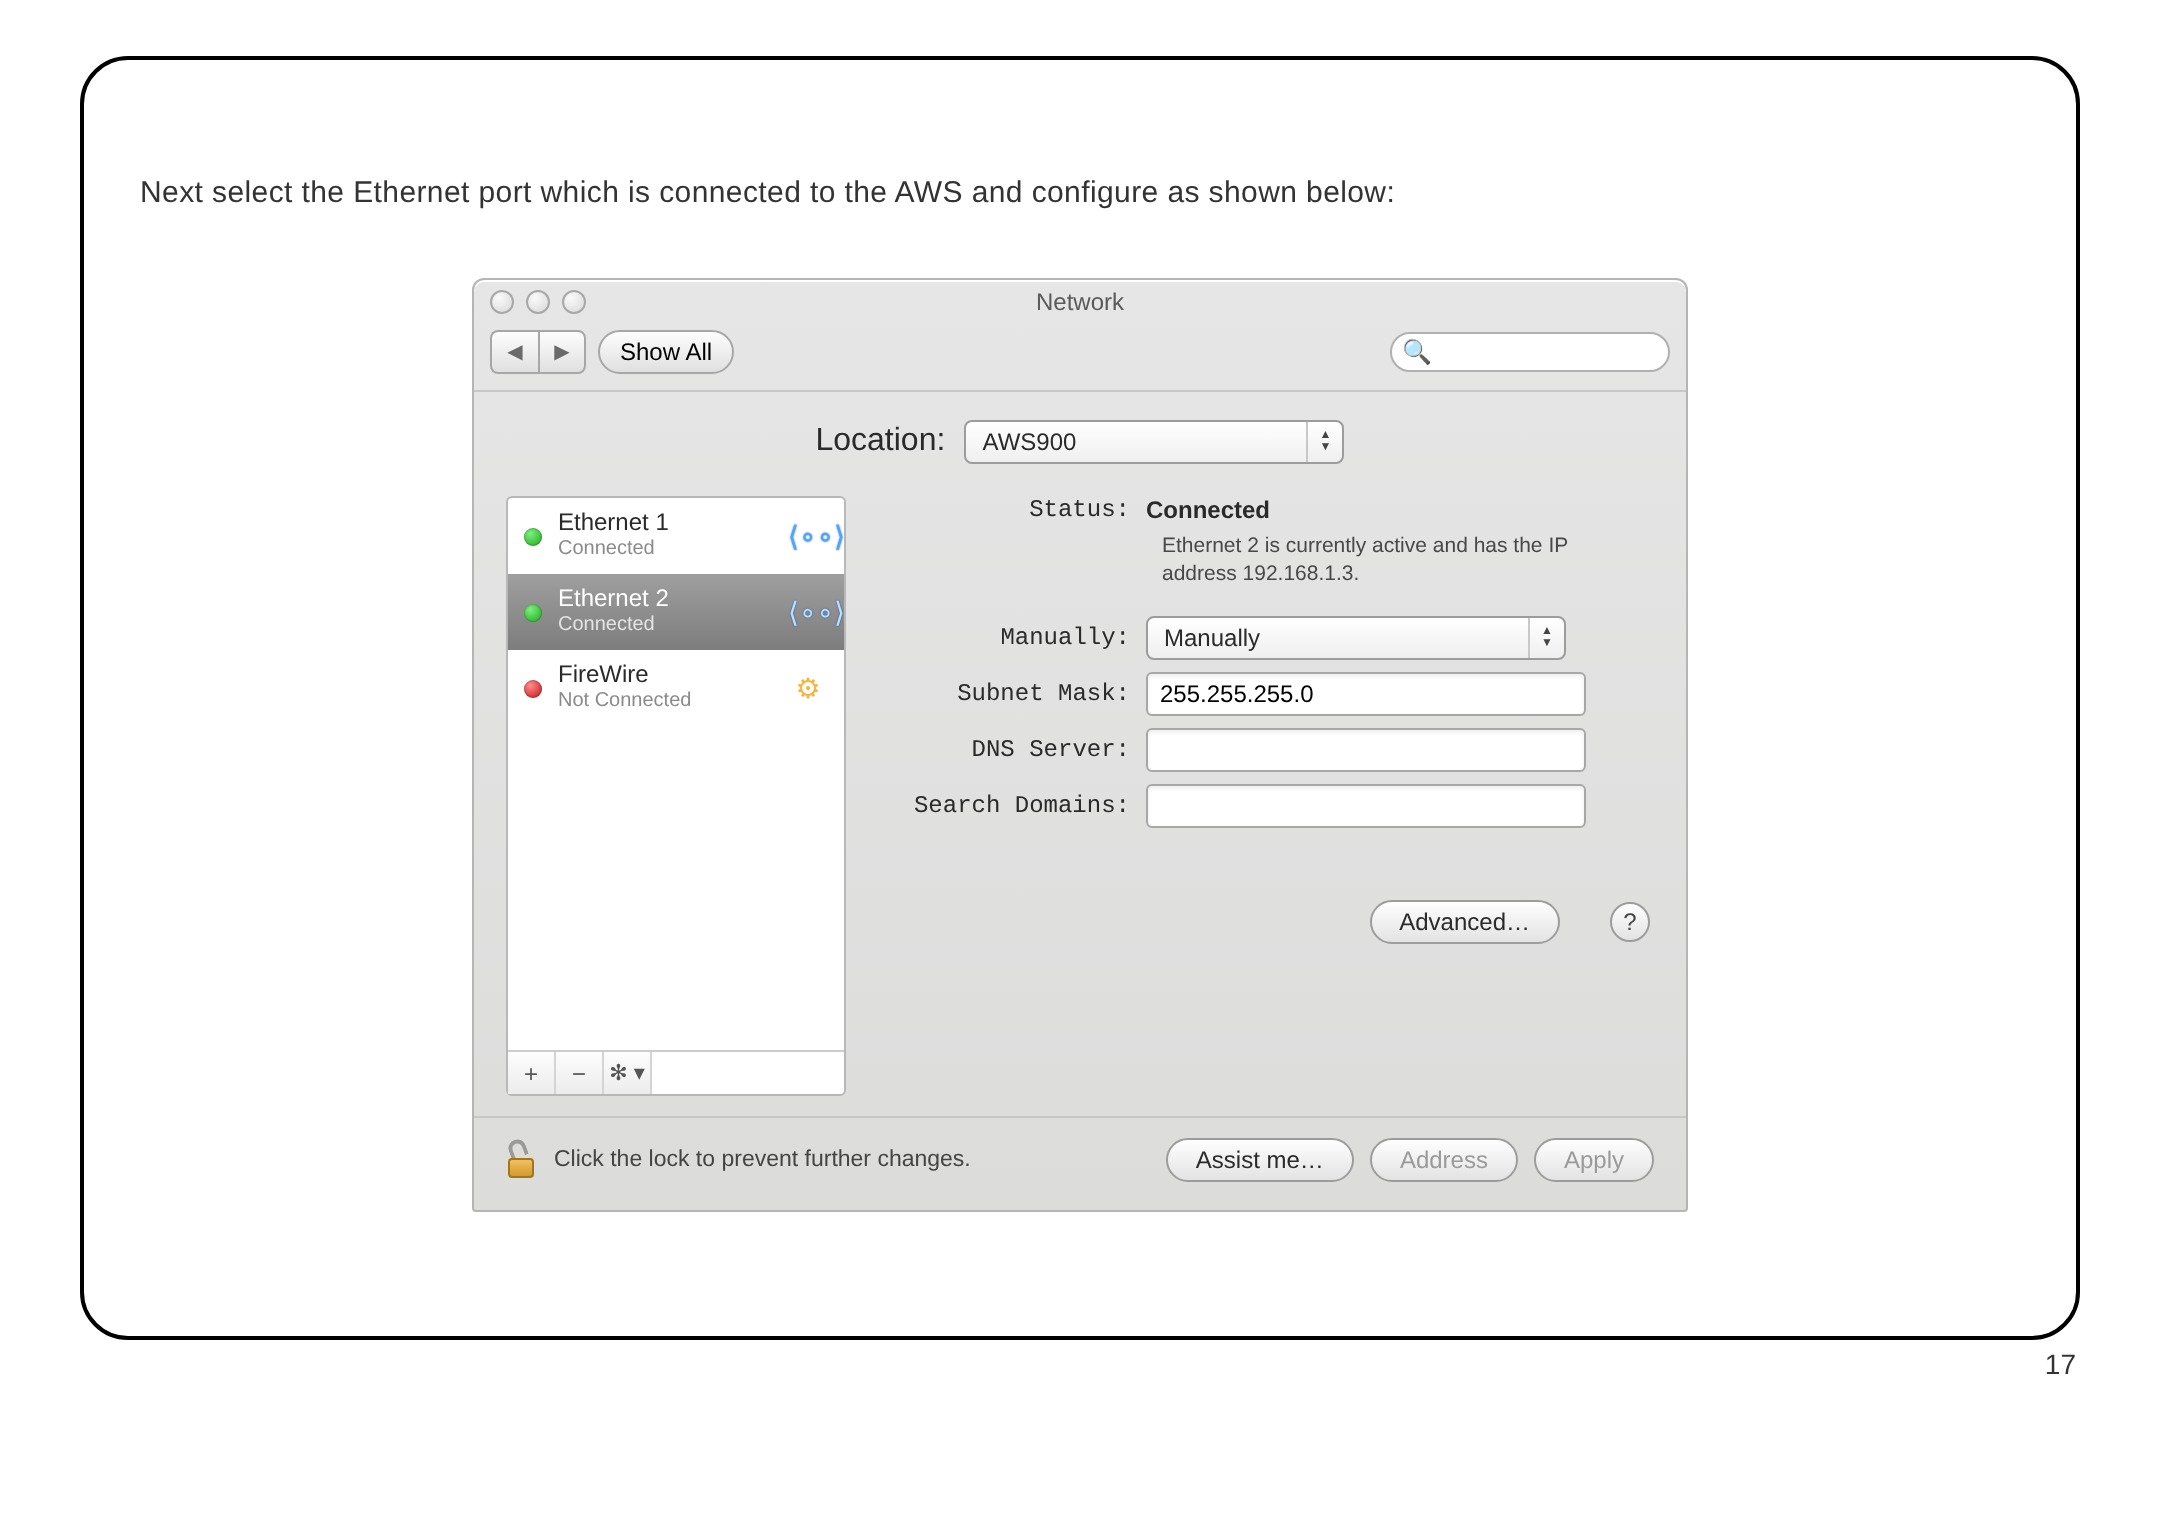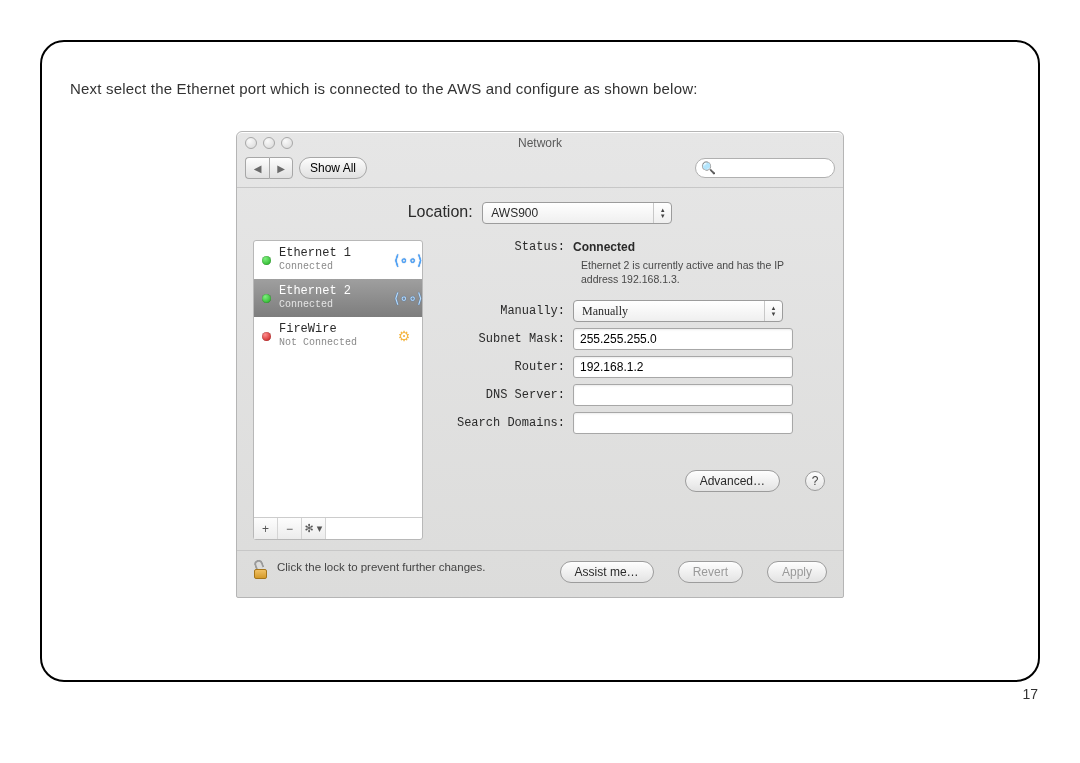--- a/index.html
+++ b/index.html
@@ -1,17 +1,17 @@
 <!DOCTYPE html>
 <html><head>
 <meta charset="utf-8">
 <style>
   * { box-sizing: border-box; }
   html, body { margin: 0; padding: 0; width: 1080px; height: 763px; font-family: "Lucida Grande", "Helvetica Neue", Arial, sans-serif; font-size: 13px; color: #2a2a2a; background: #fff; }
-  .page-frame { position: relative; width: 1000px; height: 642px; margin: 40px auto 0; border: 2px solid #000; border-radius: 24px; padding: 38px 28px 22px; }
+  .page-frame { position: relative; width: 1000px; height: 642px; margin: 28px auto 0; border: 2px solid #000; border-radius: 24px; padding: 58px 28px 22px; }
   .instructions { font-size: 15px; letter-spacing: 0.2px; color: #333; }
   .page-num { position: absolute; right: 0; bottom: -22px; font-size: 14px; color: #333; }
 
   .window { width: 608px; margin: 34px auto 0; background: linear-gradient(#e6e6e6, #dcdcdb); border: 1px solid #b5b5b5; border-radius: 6px 6px 2px 2px; box-shadow: 0 1px 0 #fff inset; }
   .titlebar { height: 21px; text-align: center; font-size: 12px; color: #5a5a5a; padding-top: 4px; position: relative; }
   .traffic { position: absolute; left: 8px; top: 5px; display: flex; gap: 6px; }
   .dot { width: 12px; height: 12px; border-radius: 50%; border: 1px solid #a8a8a8; background: radial-gradient(circle at 35% 30%, #fafafa, #d7d7d7); }
   .toolbar { display: flex; align-items: center; padding: 4px 8px 8px; border-bottom: 1px solid #c7c7c7; }
   .nav-seg { display:flex; }
   .nav-seg .seg-btn { width: 24px; height: 22px; background: linear-gradient(#fdfdfd,#e0e0e0); border: 1px solid #a7a7a7; display:flex; align-items:center; justify-content:center; font-size:10px; color:#6a6a6a; }
@@ -31,51 +31,51 @@
 
   .split { display:flex; gap:10px; }
   .sidebar { width:170px; height:300px; background:#fff; border:1px solid #b8b8b8; border-radius:3px; display:flex; flex-direction:column; }
   .iface-list { flex:1; overflow:hidden; }
   .iface { display:flex; align-items:center; padding:6px 8px; font-size:12px; gap:8px; }
   .iface.selected { background:linear-gradient(#9f9f9f,#7d7d7d); color:#fff; }
   .iface.selected .iface-sub { color:#e4e4e4; }
   .status-dot { width:9px; height:9px; border-radius:50%; flex:none; box-shadow: inset 0 0 1px rgba(0,0,0,.5); }
   .status-green { background: radial-gradient(circle at 35% 30%, #7df07d, #1ba81b); }
   .status-red   { background: radial-gradient(circle at 35% 30%, #ff8d8d, #c21212); }
-  .iface-text { line-height:13px; flex:1;font-family:Liberation Mono, monospace; }
+  .iface-text { line-height:13px; flex:1; }
   .iface-name { display:block; }
   .iface-sub { display:block; font-size:10px; color:#8a8a8a; }
   .iface-icon { width:20px; text-align:center; font-size:14px; flex:none; }
   .eth-icon { color:#4da6ff; text-shadow:0 0 1px #0b5ab5; }
   .fw-icon  { color:#f4b642; }
   .iface.selected .eth-icon { color:#bde0ff; }
   .sidebar-footer { height:22px; border-top:1px solid #ccc; display:flex; align-items:center; }
   .sf-btn { width:24px; height:100%; border-right:1px solid #d4d4d4; display:flex; align-items:center; justify-content:center; font-size:12px; color:#555; background:linear-gradient(#fdfdfd,#ececec); }
   .sf-gear { font-size:11px; }
 
   .details { flex:1; font-size:12px; }
   .drow { display:flex; align-items:center; margin-bottom:6px; }
   .dlabel { width:140px; text-align:right; padding-right:8px; color:#2a2a2a;font-family:Liberation Mono, monospace; }
   .dval input { width:220px; height:22px; border:1px solid #a7a7a7; border-radius:3px; padding:0 6px; font-size:12px; background:#fff; box-shadow: inset 0 1px 2px rgba(0,0,0,.08); }
-  .dval .popup .popup-text { min-width:190px;font-family:Liberation Serif, serif; }
+  .dval .popup .popup-text { min-width:190px; }
   .status-row { display:flex; margin-bottom:4px; }
   .status-row .dlabel { width:140px; }
   .status-val { font-weight:bold; font-size:12px; }
   .status-desc { font-size:10.5px; color:#484848; margin:2px 0 14px 148px; line-height:14px; max-width:230px; }
 
   .adv-row { margin-top:36px; display:flex; justify-content:flex-end; align-items:center; gap:25px; padding-right:2px; }
   .push-btn { height:22px; padding:0 14px; background:linear-gradient(#fefefe,#e3e3e3); border:1px solid #9c9c9c; border-radius:11px; font-size:12px; color:#2a2a2a; }
   .push-btn.disabled { color:#9a9a9a; }
   .help-btn { width:20px; height:20px; border:1px solid #9c9c9c; border-radius:50%; background:linear-gradient(#fefefe,#e3e3e3); font-size:12px; display:flex; align-items:center; justify-content:center; color:#444; }
 
-  .footer { border-top:1px solid #c7c7c7; padding:10px 16px 14px; display:flex; align-items:flex-start; font-size:11.5px; color:#444; }
+  .footer { border-top:1px solid #c7c7c7; padding:10px 16px 14px; display:flex; align-items:center; font-size:11.5px; color:#444; }
   .lock { width:16px; height:18px; margin-right:8px; position:relative; }
   .lock .body { position:absolute; bottom:0; width:13px; height:10px; background:linear-gradient(#f0c063,#d49a2a); border:1px solid #a5751a; border-radius:2px; left:1px; }
   .lock .shackle { position:absolute; top:0; left:3px; width:9px; height:9px; border:2px solid #9a9a9a; border-bottom:none; border-radius:5px 5px 0 0; transform: rotate(-20deg); transform-origin: bottom left; }
-  .footer-btns { margin-left:auto; display:flex; gap:24px; }
+  .footer-btns { margin-left:auto; display:flex; gap:8px; }
 </style>
 </head>
 <body>
 
 <div class="page-frame">
   <div class="instructions">Next select the Ethernet port which is connected to the AWS and configure as shown below:</div>
 
   <div class="window">
     <div class="titlebar">
       <div class="traffic">
@@ -162,24 +162,20 @@
                     <span>▼</span>
                   </span>
               </span>
             </span>
           </div>
           <div class="drow">
             <span class="dlabel">Subnet Mask:</span>
             <span class="dval"><input type="text" value="255.255.255.0" style=""></span>
           </div>
           <div class="drow">
-            <span class="dlabel">Router:</span>
-            <span class="dval"><input type="text" value="192.168.1.2" style=""></span>
-          </div>
-          <div class="drow">
             <span class="dlabel">DNS Server:</span>
             <span class="dval"><input type="text" value="" style=""></span>
           </div>
           <div class="drow">
             <span class="dlabel">Search Domains:</span>
             <span class="dval"><input type="text" value="" style=""></span>
           </div>
 
           <div class="adv-row">
             <button class="push-btn">Advanced…</button>
@@ -190,20 +186,20 @@
     </div>
 
     <div class="footer">
       <span class="lock">
         <span class="shackle"></span>
         <span class="body"></span>
       </span>
       <span>Click the lock to prevent further changes.</span>
       <span class="footer-btns">
         <button class="push-btn">Assist me…</button>
-        <button class="push-btn disabled">Revert</button>
+        <button class="push-btn disabled">Address</button>
         <button class="push-btn disabled">Apply</button>
       </span>
     </div>
   </div>
 
   <div class="page-num">17</div>
 </div>
 
 </body></html>

